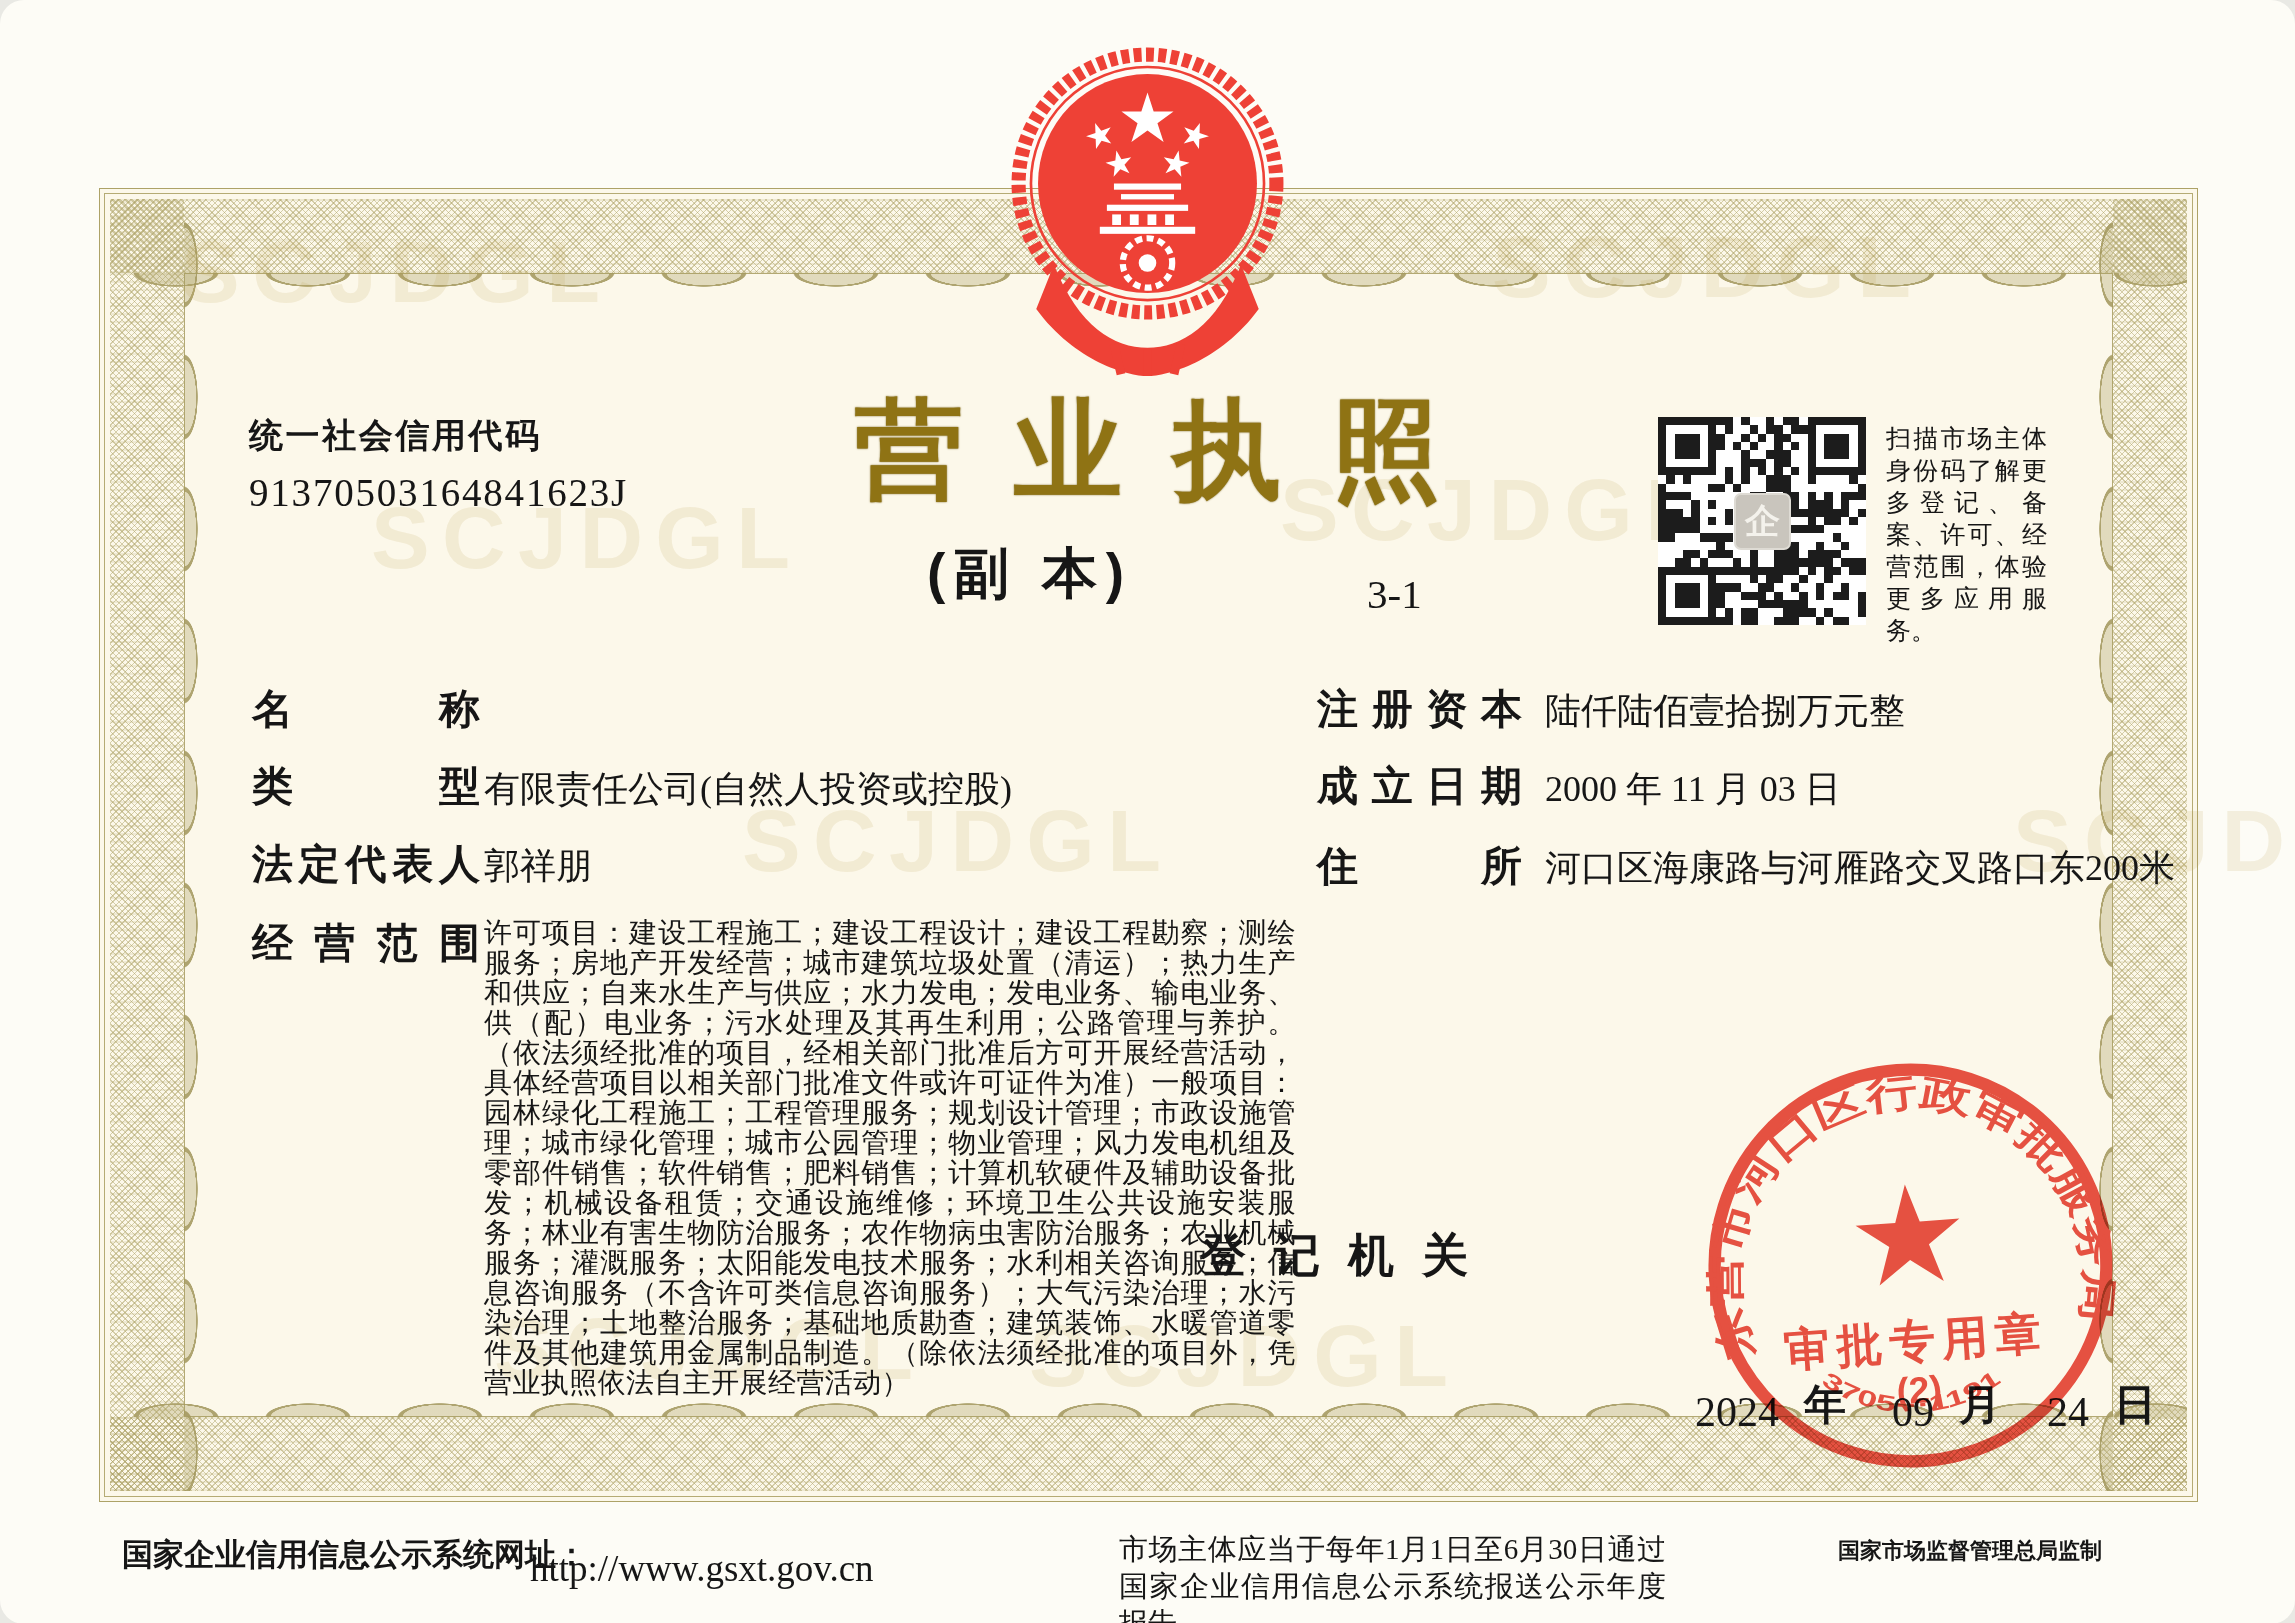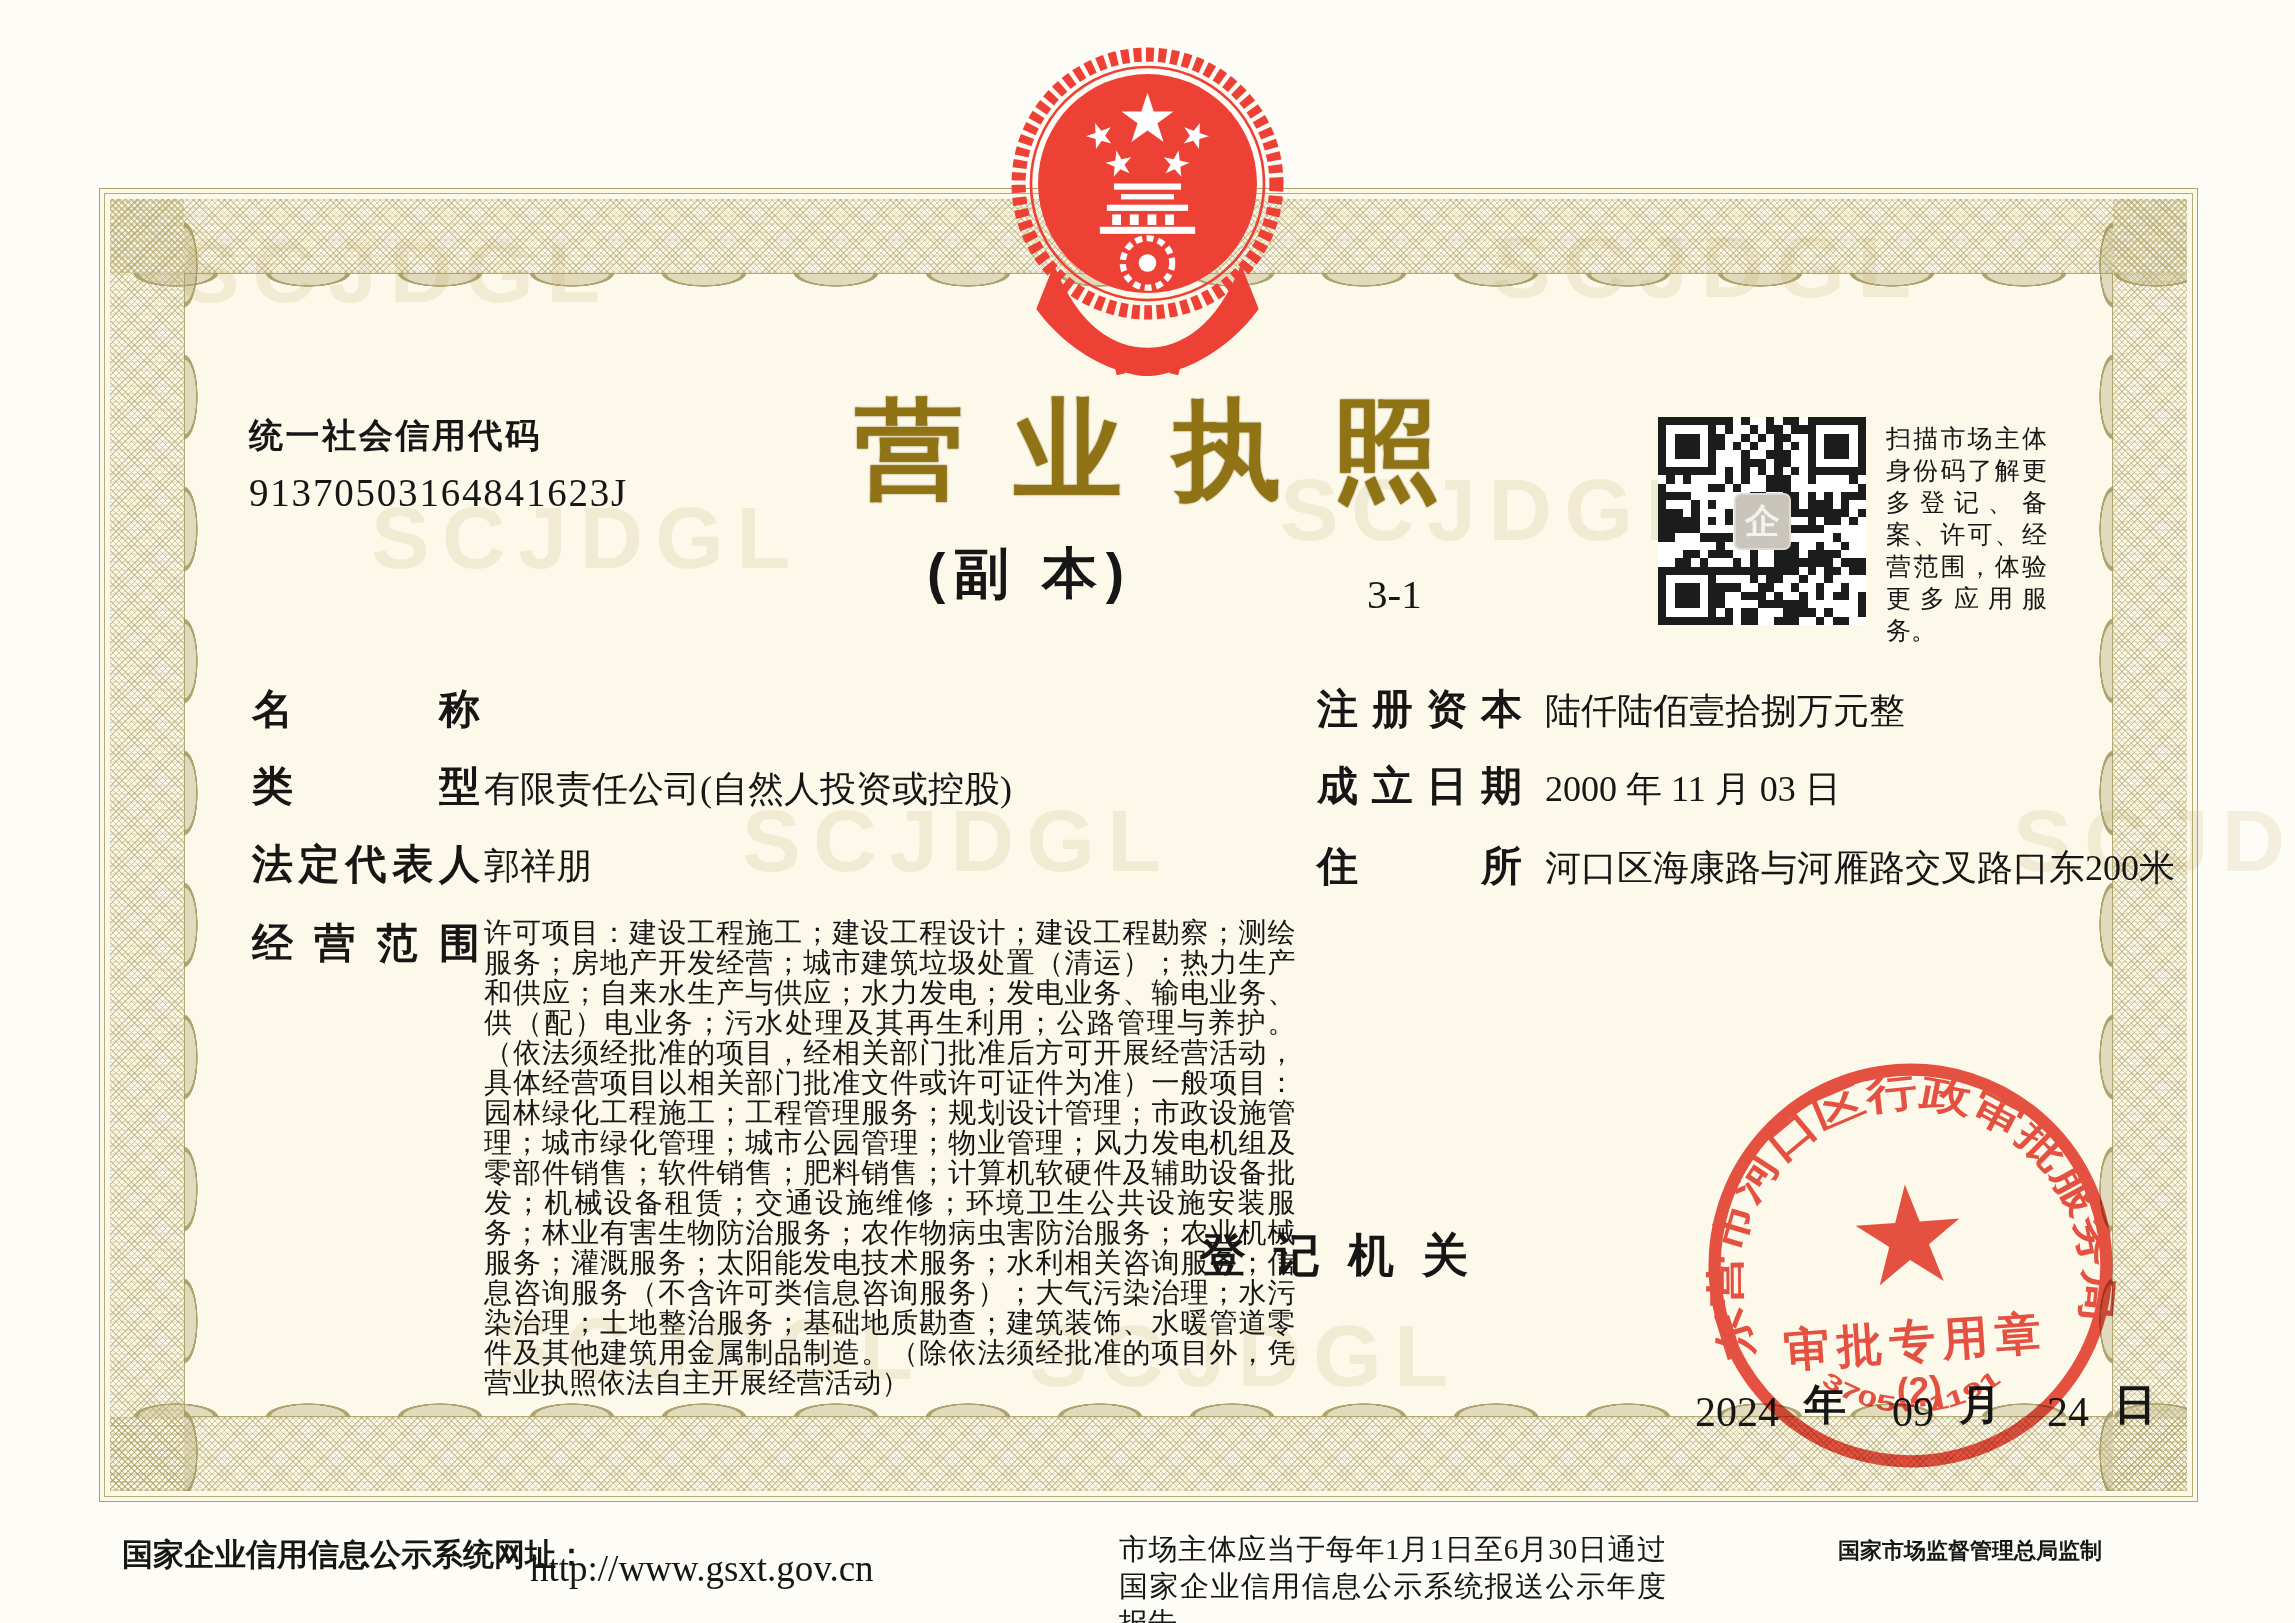--- a/index.html
+++ b/index.html
@@ -1,17 +1,17 @@
 <!DOCTYPE html>
 <html style="font-size:14px"><head>
 <meta charset="utf-8">
 <style>
   html,body{margin:0;padding:0;background:#e9e9e4;}
   .page{position:relative;width:2295px;height:1624px;background:#fdfcf6;overflow:hidden;
-        font-family:"Liberation Sans",sans-serif;color:#161616;}
+        font-family:"Liberation Sans",sans-serif;color:#161616;border-radius:24px;}
   
   .frame{position:absolute;left:99px;top:188px;width:2099px;height:1314px;
          border:1.8px solid #ada267;background:#fcf8ea;box-sizing:border-box;}
   .frame::before{content:"";position:absolute;inset:4.4px;border:0.9px solid #b5ab74;}
   .band{position:absolute;
     background:
       repeating-linear-gradient(45deg, rgba(173,162,102,.50) 0 1.1px, transparent 1.1px 4.4px),
       repeating-linear-gradient(-45deg, rgba(173,162,102,.50) 0 1.1px, transparent 1.1px 4.4px),
       repeating-linear-gradient(0deg, rgba(173,162,102,.18) 0 1.8px, transparent 1.8px 8px);}
   .band-top{left:9.7px;right:9.7px;top:9.7px;height:74px;}

